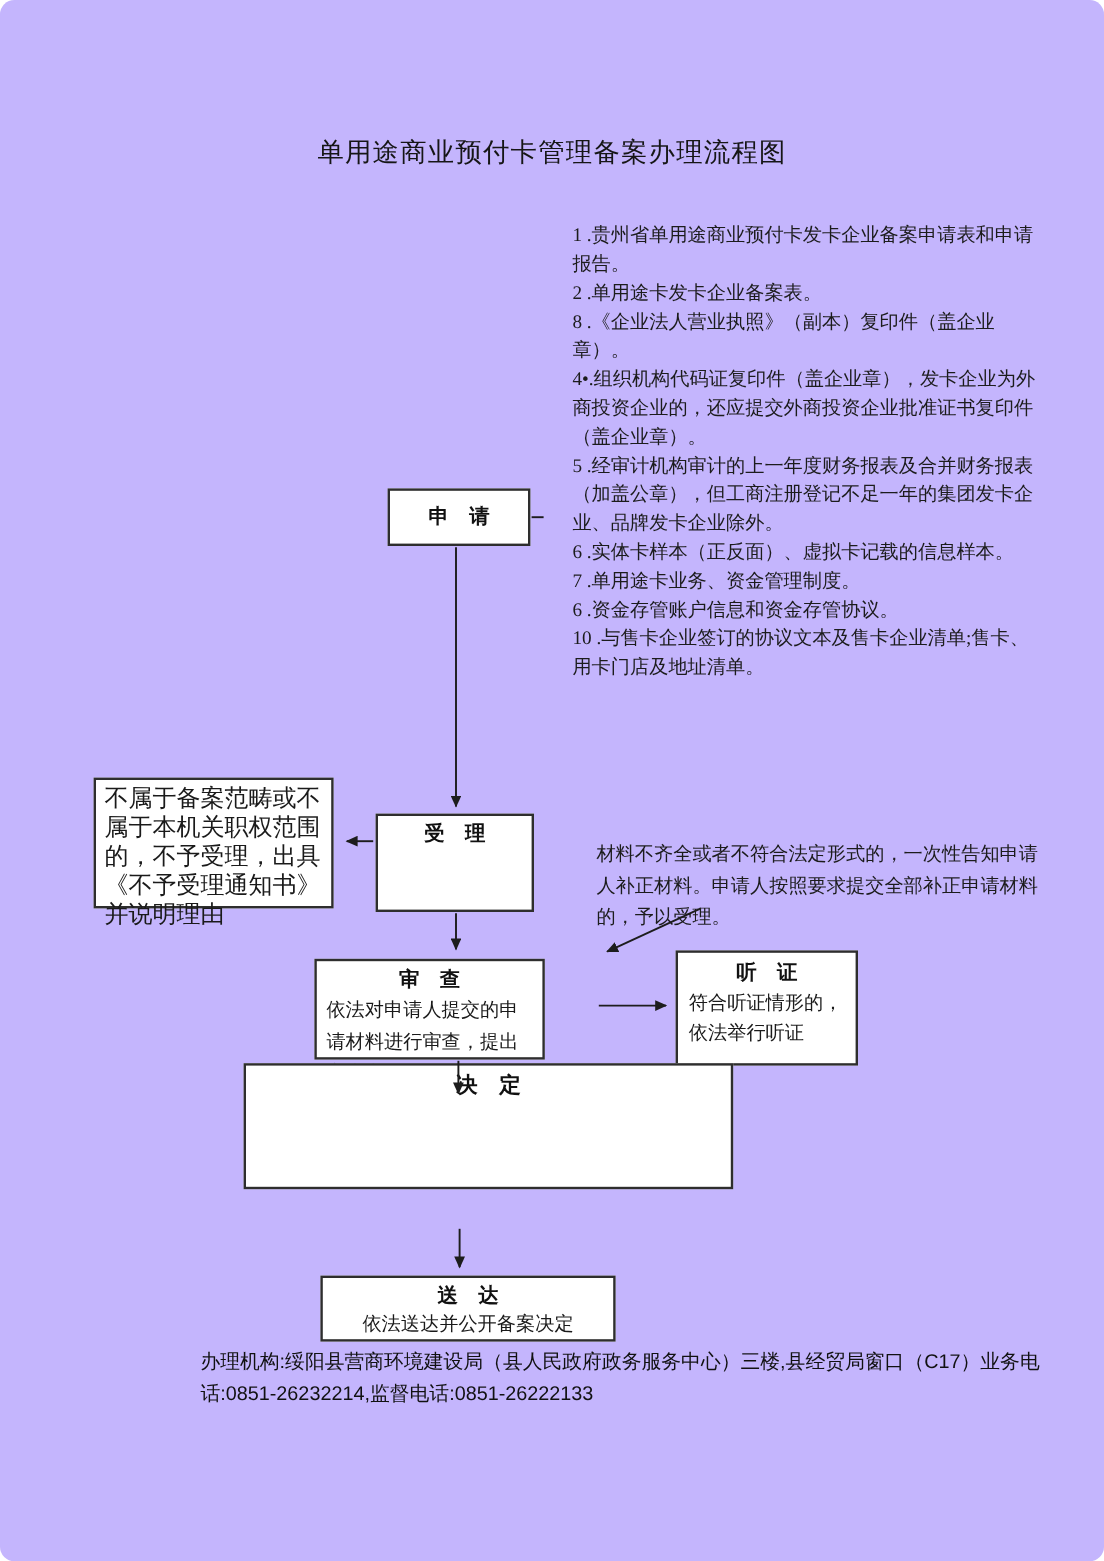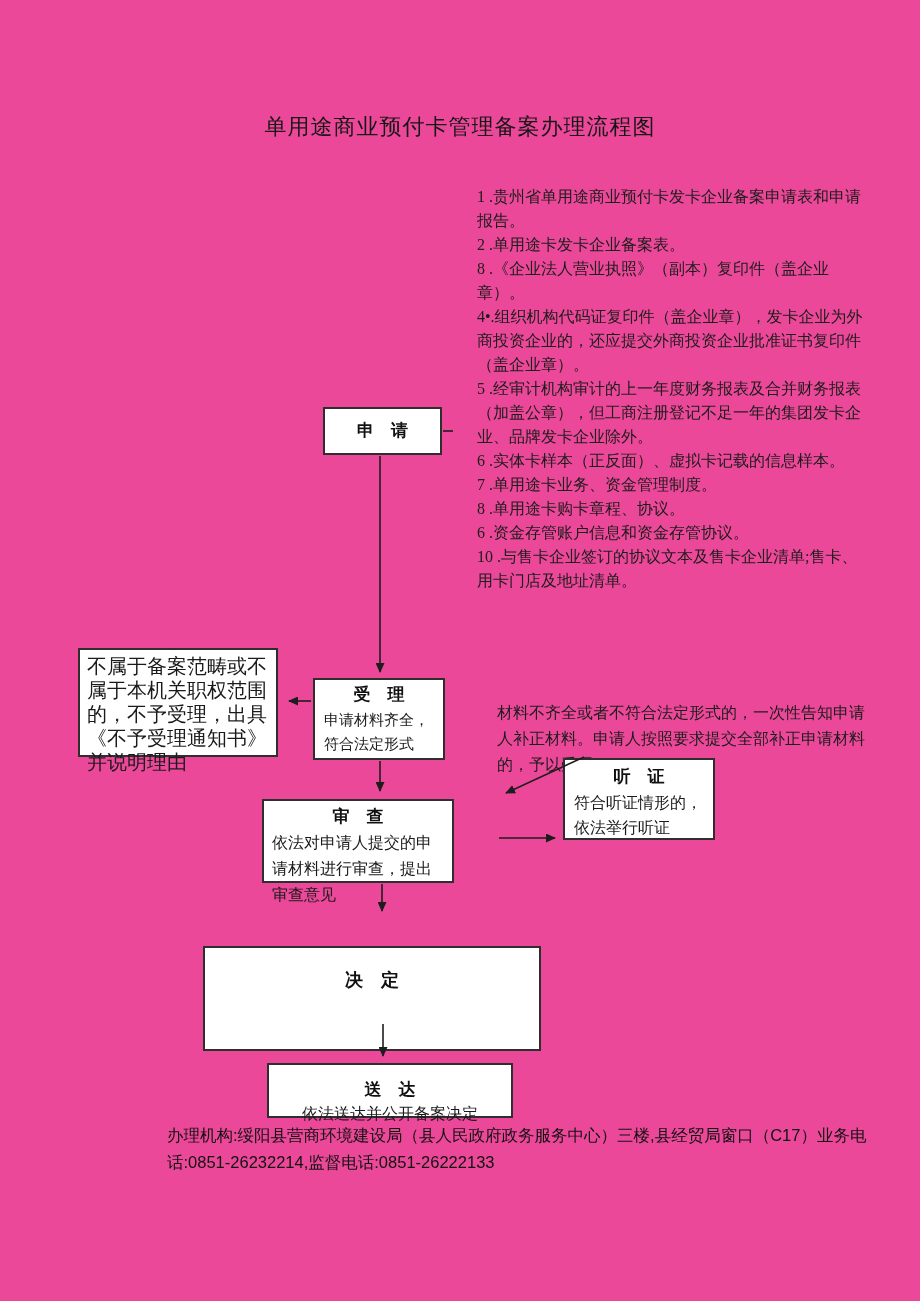--- a/index.html
+++ b/index.html
@@ -1,19 +1,20 @@
 <!DOCTYPE html>
 <html><head>
 <meta charset="utf-8">
 <style>
   html,body{margin:0;padding:0;background:#fff;}
   .page{
-    position:relative;width:920px;height:1301px;background:#ec4899;
+    position:relative;width:920px;height:1301px;background:#c4b5fd;
     font-family:"Liberation Serif","DejaVu Serif",serif;color:#1a1a1a;
     overflow:hidden;
+    border-radius:12px;
   }
   .doc-title{
     position:absolute;left:0;right:0;top:112px;text-align:center;
     font-size:22px;letter-spacing:1px;color:#161616;
   }
   
   .materials{
     position:absolute;left:477px;top:185px;width:396px;
     font-size:16px;line-height:24px;color:#1c1c1c;text-align:left;
   }
@@ -31,26 +32,26 @@
   .box-apply{left:323px;top:407px;width:119px;height:48px;display:flex;align-items:center;justify-content:center;}
   .box-reject{left:78px;top:648px;width:200px;height:109px;padding:4px 7px;font-size:20px;line-height:24px;}
   .box-accept{left:313px;top:678px;width:132px;height:82px;padding-top:2px;}
   .box-accept .fbox-body{font-size:15px;line-height:24px;padding-left:9px;}
   .note-supplement{
     position:absolute;left:497px;top:700px;width:380px;
     font-size:16px;line-height:26px;color:#1c1c1c;
   }
   .box-review{left:262px;top:799px;width:192px;height:84px;padding-top:3px;}
   .box-review .fbox-body{padding:0 8px;line-height:26px;}
-  .box-hearing{left:563px;top:758px;width:152px;height:82px;padding-top:4px;}
+  .box-hearing{left:563px;top:792px;width:152px;height:96px;padding-top:4px;}
   .box-hearing .fbox-body{padding-left:9px;line-height:25px;}
-  .box-decision{left:203px;top:946px;width:338px;height:105px;padding-top:18px;}
+  .box-decision{left:203px;top:886px;width:408px;height:105px;padding-top:2px;}
   .box-decision .fbox-title{font-size:18px;line-height:28px;}
   .box-decision .fbox-body{font-size:15.5px;padding:0 7px;line-height:25px;}
-  .box-delivery{left:267px;top:1063px;width:246px;height:55px;padding-top:13px;}
+  .box-delivery{left:267px;top:1063px;width:246px;height:55px;padding-top:3px;}
   .box-delivery .fbox-title{line-height:24px;}
   .box-delivery .fbox-body{text-align:center;line-height:24px;}
   .footer{
     position:absolute;left:167px;top:1122px;width:700px;
     font-family:"Liberation Sans","DejaVu Sans",sans-serif;
     font-size:16.5px;line-height:27px;color:#111;
   }
   .arrows{position:absolute;left:0;top:0;pointer-events:none;}
   .ln{stroke:#1d1d1d;stroke-width:1.6;fill:none;}
 </style>
@@ -62,36 +63,34 @@
   <div class="doc-title">单用途商业预付卡管理备案办理流程图</div>
 
   <div class="materials">
     <p>1 .贵州省单用途商业预付卡发卡企业备案申请表和申请报告。</p>
     <p>2 .单用途卡发卡企业备案表。</p>
     <p>8 .《企业法人营业执照》（副本）复印件（盖企业章）。</p>
     <p>4•.组织机构代码证复印件（盖企业章），发卡企业为外商投资企业的，还应提交外商投资企业批准证书复印件（盖企业章）。</p>
     <p>5 .经审计机构审计的上一年度财务报表及合并财务报表（加盖公章），但工商注册登记不足一年的集团发卡企业、品牌发卡企业除外。</p>
     <p>6 .实体卡样本（正反面）、虚拟卡记载的信息样本。</p>
     <p>7 .单用途卡业务、资金管理制度。</p>
-    <p>8 .单用途卡购卡章程、协议。</p>
     <p>6 .资金存管账户信息和资金存管协议。</p>
     <p>10 .与售卡企业签订的协议文本及售卡企业清单;售卡、用卡门店及地址清单。</p>
   </div>
 
   <div class="fbox box-apply">
     <div class="fbox-title">申　请</div>
   </div>
 
   <div class="fbox box-reject">
     <span>不属于备案范畴或不属于本机关职权范围的，不予受理，出具《不予受理通知书》并说明理由</span>
   </div>
 
   <div class="fbox box-accept">
     <div class="fbox-title">受　理</div>
-    <div class="fbox-body">申请材料齐全，符合法定形式</div>
   </div>
 
   <div class="note-supplement">材料不齐全或者不符合法定形式的，一次性告知申请人补正材料。申请人按照要求提交全部补正申请材料的，予以受理。</div>
 
   <div class="fbox box-review">
     <div class="fbox-title">审　查</div>
     <div class="fbox-body">依法对申请人提交的申请材料进行审查，提出审查意见</div>
   </div>
 
   <div class="fbox box-hearing">

